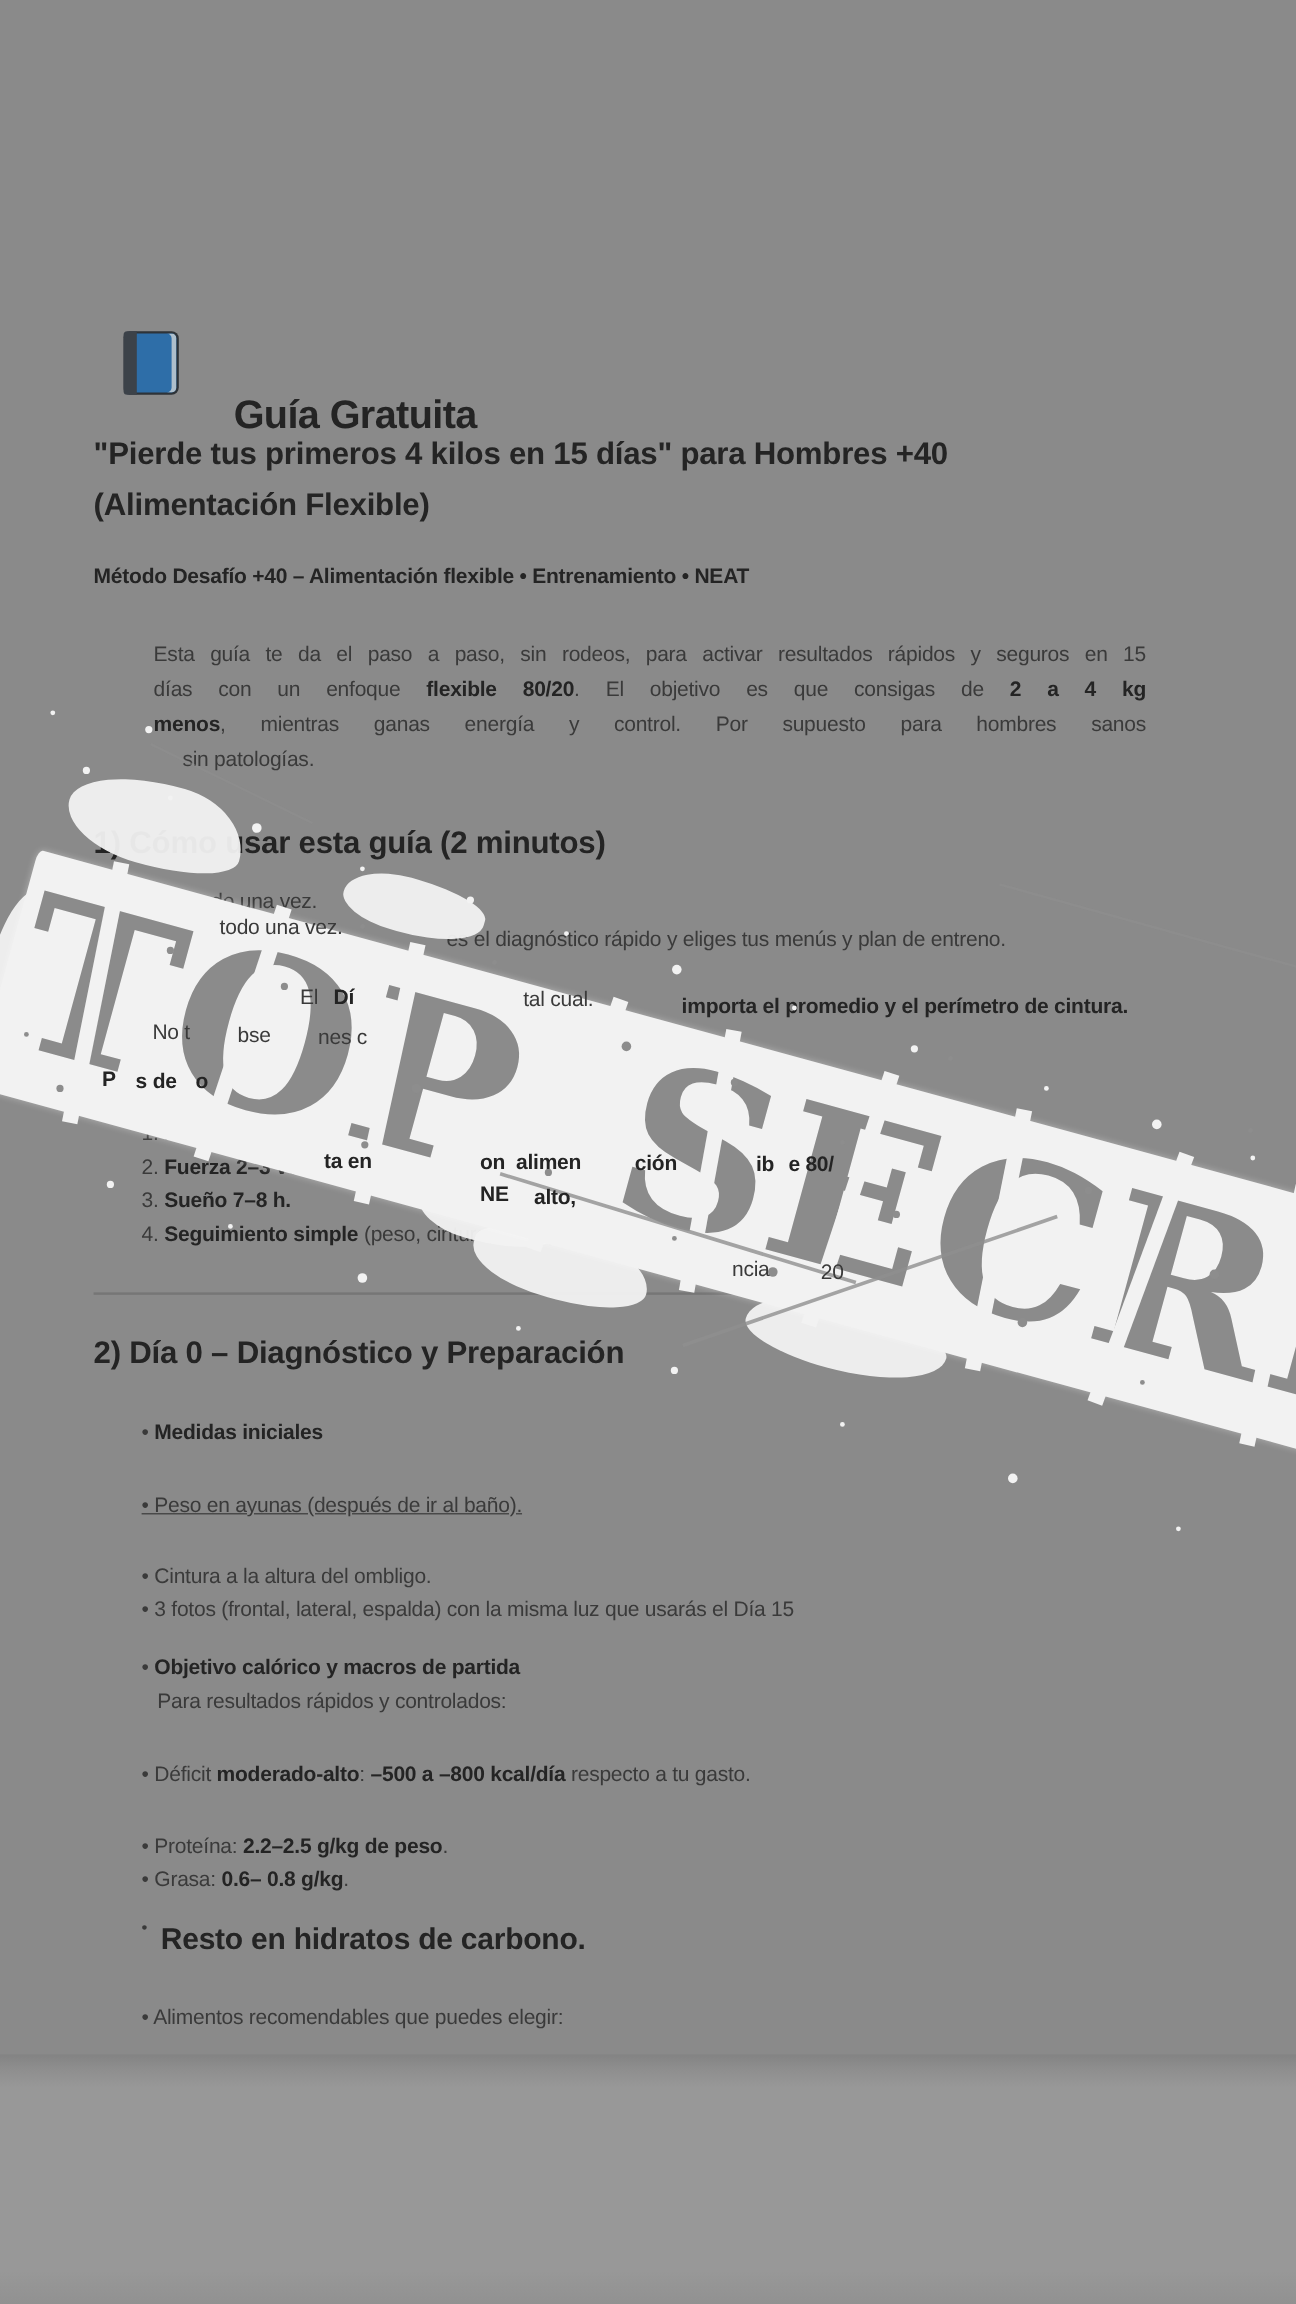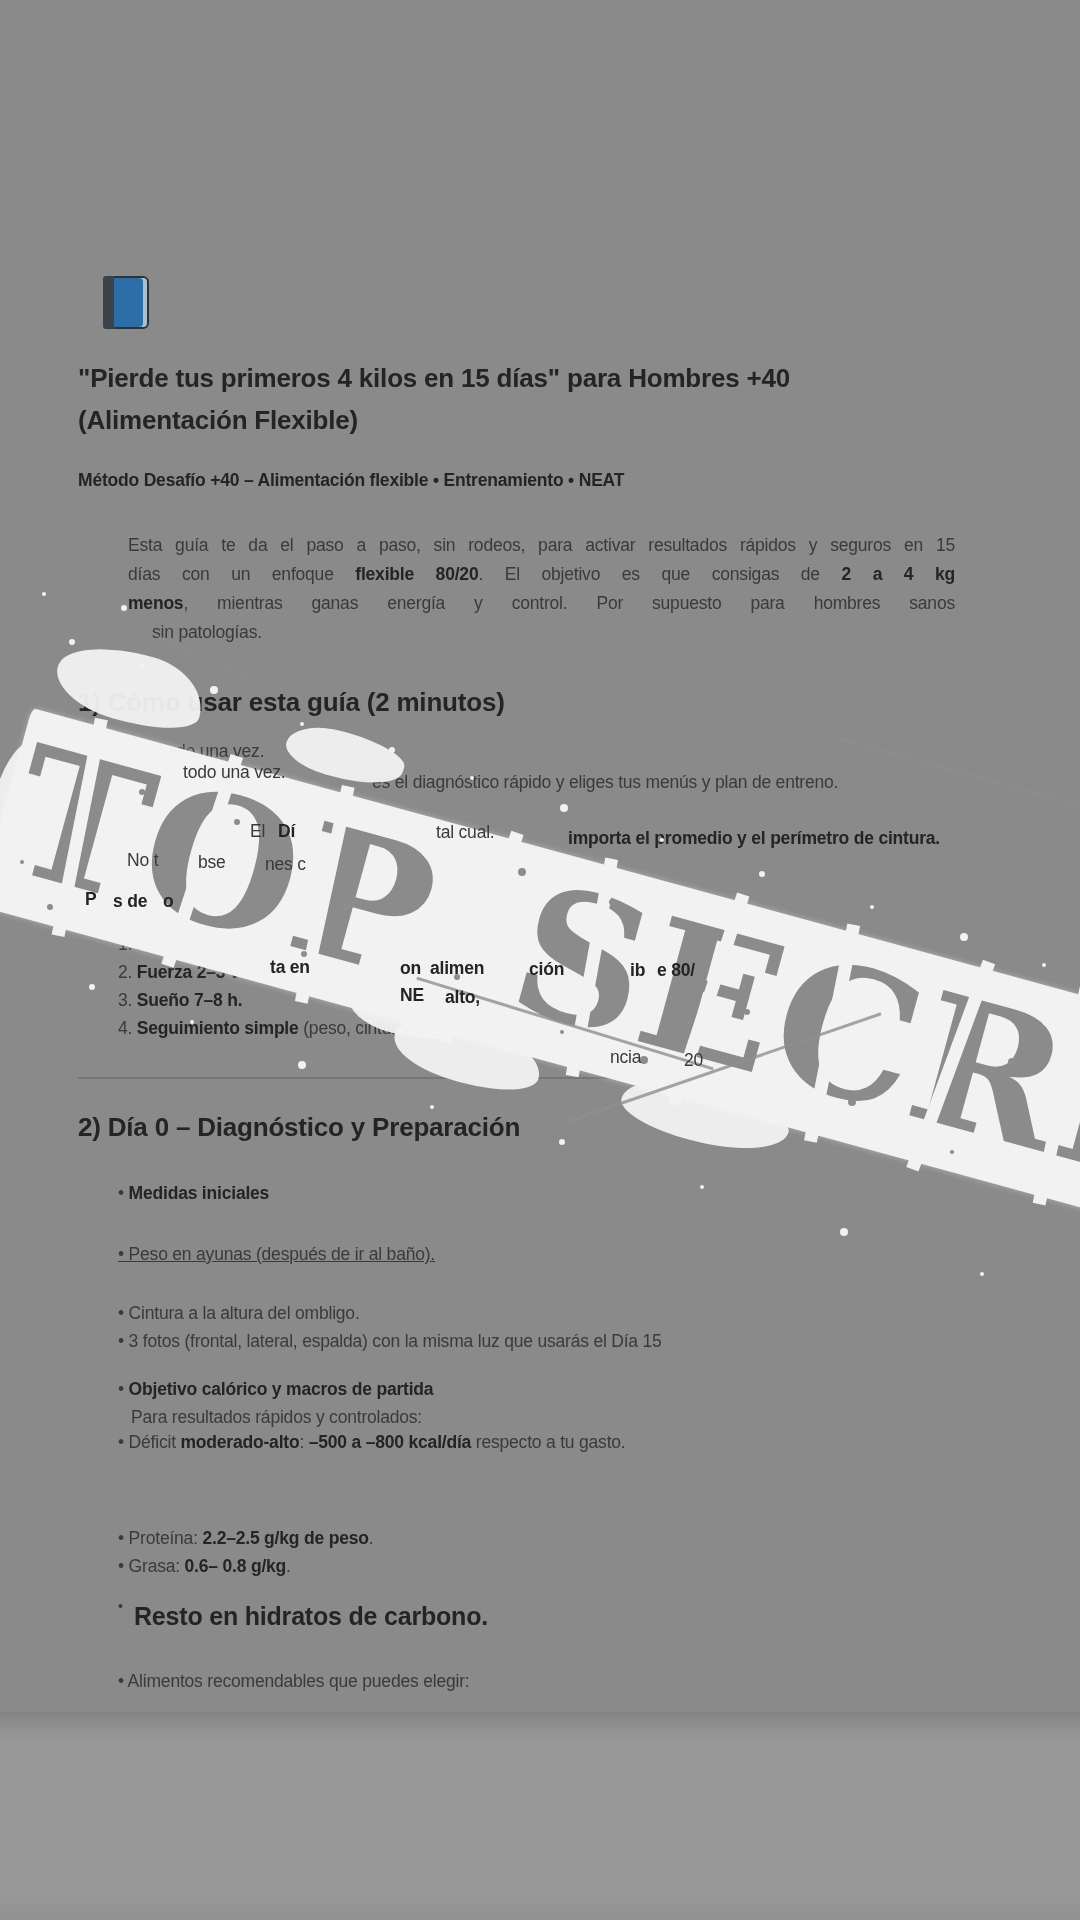--- a/index.html
+++ b/index.html
@@ -67,20 +67,23 @@
   #frag-layer .line{z-index:30;margin-top:21px;}
 </style>
 </head>
 <body style="background: rgb(138, 138, 138);">
 
 <div id="page">
 
   <div class="footer-band"></div>
 
   <div class="book"></div>
+  <div class="line" style="left:160px;top:284px;font-size:33px;letter-spacing:-0.5px;">
+    <span class="b">Guía Gratuita</span>
+  </div>
 
   <div id="doc-layer">
       <div class="line" style="left: 78px; top: 362px; font-size: 26px;"><span class="b">"Pierde tus primeros 4 kilos en 15 días" para Hombres +40</span></div>
       <div class="line" style="left: 78px; top: 404px; font-size: 26px;"><span class="b">(Alimentación Flexible)</span></div>
       <div class="line" style="left: 78px; top: 470px;"><span class="b">Método Desafío +40 – Alimentación flexible • Entrenamiento • NEAT</span></div>
       <div class="line" style="left: 78px; top: 686px; font-size: 26px;"><span class="b">1) Cómo usar esta guía (2 minutos)</span></div>
       <div class="line" style="left: 118px; top: 741px;"><span>• Lee todo una vez.</span></div>
       <div class="line" style="left: 118px; top: 772px;"><span>• El Día 0 (hoy) hac</span></div>
       <div class="line" style="left: 372px; top: 772px;"><span>es el diagnóstico rápido y eliges tus menús y plan de entreno.</span></div>
       <div class="line" style="left: 118px; top: 800px;"><span>• El Día 1 ejecutas el plan tal cual.</span></div>
@@ -91,21 +94,21 @@
       <div class="line" style="left: 118px; top: 962px;"><span>2. </span><span class="b">Fuerza 2–3 veces/semana + NEAT alto,</span></div>
       <div class="line" style="left: 118px; top: 990px;"><span>3. </span><span class="b">Sueño 7–8 h.</span></div>
       <div class="line" style="left: 118px; top: 1018px;"><span>4. </span><span class="b">Seguimiento simple</span><span> (peso, cintura, fotos y adherencia 80/20).</span></div>
       <div class="line" style="left: 78px; top: 1111px; font-size: 26px;"><span class="b">2) Día 0 – Diagnóstico y Preparación</span></div>
       <div class="line" style="left: 118px; top: 1183px;"><span>• </span><span class="b">Medidas iniciales</span></div>
       <div class="line" style="left: 118px; top: 1244px; text-decoration: underline;"><span>• Peso en ayunas (después de ir al baño).</span></div>
       <div class="line" style="left: 118px; top: 1303px;"><span>• Cintura a la altura del ombligo.</span></div>
       <div class="line" style="left: 118px; top: 1331px;"><span>• 3 fotos (frontal, lateral, espalda) con la misma luz que usarás el Día 15</span></div>
       <div class="line" style="left: 118px; top: 1379px;"><span>• </span><span class="b">Objetivo calórico y macros de partida</span></div>
       <div class="line" style="left: 131px; top: 1407px;"><span>Para resultados rápidos y controlados:</span></div>
-      <div class="line" style="left: 118px; top: 1432px; text-align: right;"><span>• Déficit </span><span class="b">moderado-alto</span><span>: </span><span class="b">–500 a –800 kcal/día</span><span> respecto a tu gasto.</span></div>
+      <div class="line" style="left: 118px; top: 1468px; text-align: right;"><span>• Déficit </span><span class="b">moderado-alto</span><span>: </span><span class="b">–500 a –800 kcal/día</span><span> respecto a tu gasto.</span></div>
       <div class="line" style="left: 118px; top: 1528px;"><span>• Proteína: </span><span class="b">2.2–2.5 g/kg de peso</span><span>.</span></div>
       <div class="line" style="left: 118px; top: 1556px;"><span>• Grasa: </span><span class="b">0.6– 0.8 g/kg</span><span>.</span></div>
       <div class="line" style="left: 118px; top: 1598px; font-size: 14px;"><span>•</span></div>
       <div class="line" style="left: 134px; top: 1601px; font-size: 25px;"><span class="b">Resto en hidratos de carbono.</span></div>
       <div class="line" style="left: 118px; top: 1671px;"><span>• Alimentos recomendables que puedes elegir:</span></div>
       <div class="line jline" style="left: 128px; top: 535px; width: 827px;"><span>Esta guía te da el paso a paso, sin rodeos, para activar resultados rápidos y seguros en 15</span></div>
       <div class="line jline" style="left: 128px; top: 564px; width: 827px;"><span>días con un enfoque </span><span class="b">flexible 80/20</span><span>. El objetivo es que consigas de </span><span class="b">2 a 4 kg</span></div>
       <div class="line jline" style="left: 128px; top: 593px; width: 827px;"><span class="b">menos</span><span>, mientras ganas energía y control. Por supuesto para hombres sanos</span></div>
       <div class="line" style="left: 128px; top: 622px; width: 827px; margin-left: 24px;"><span>sin patologías.</span></div>
     </div>

